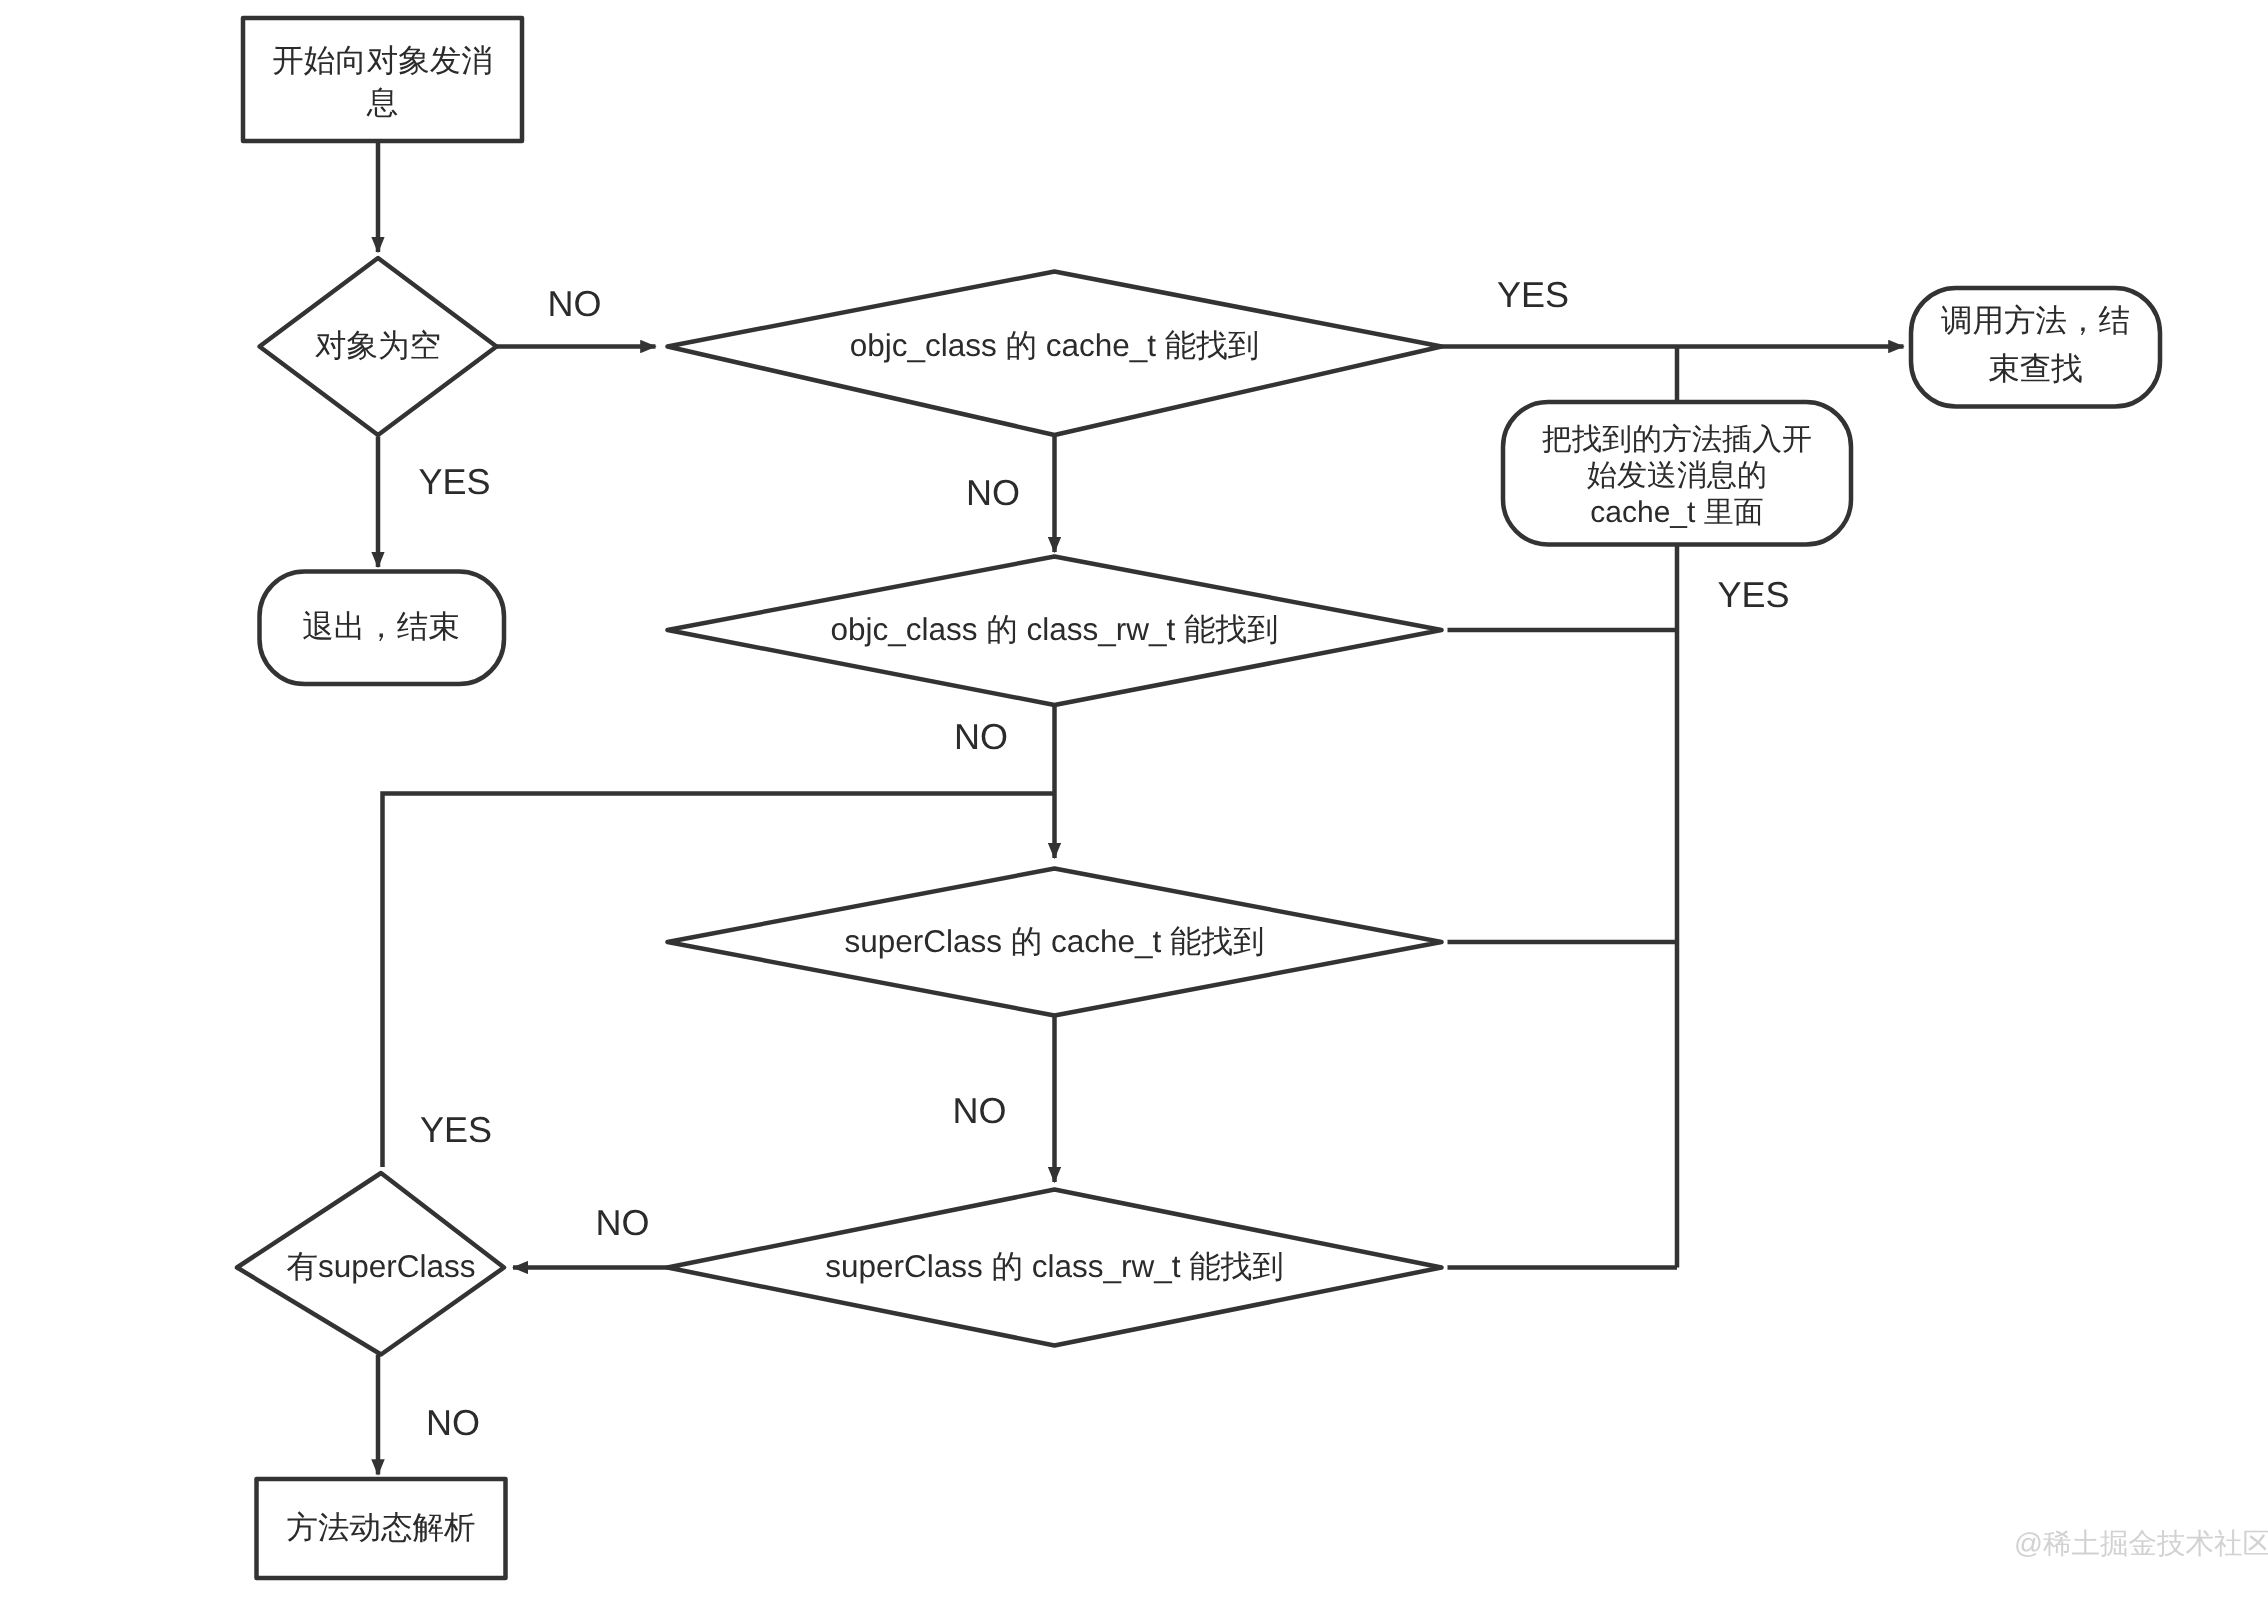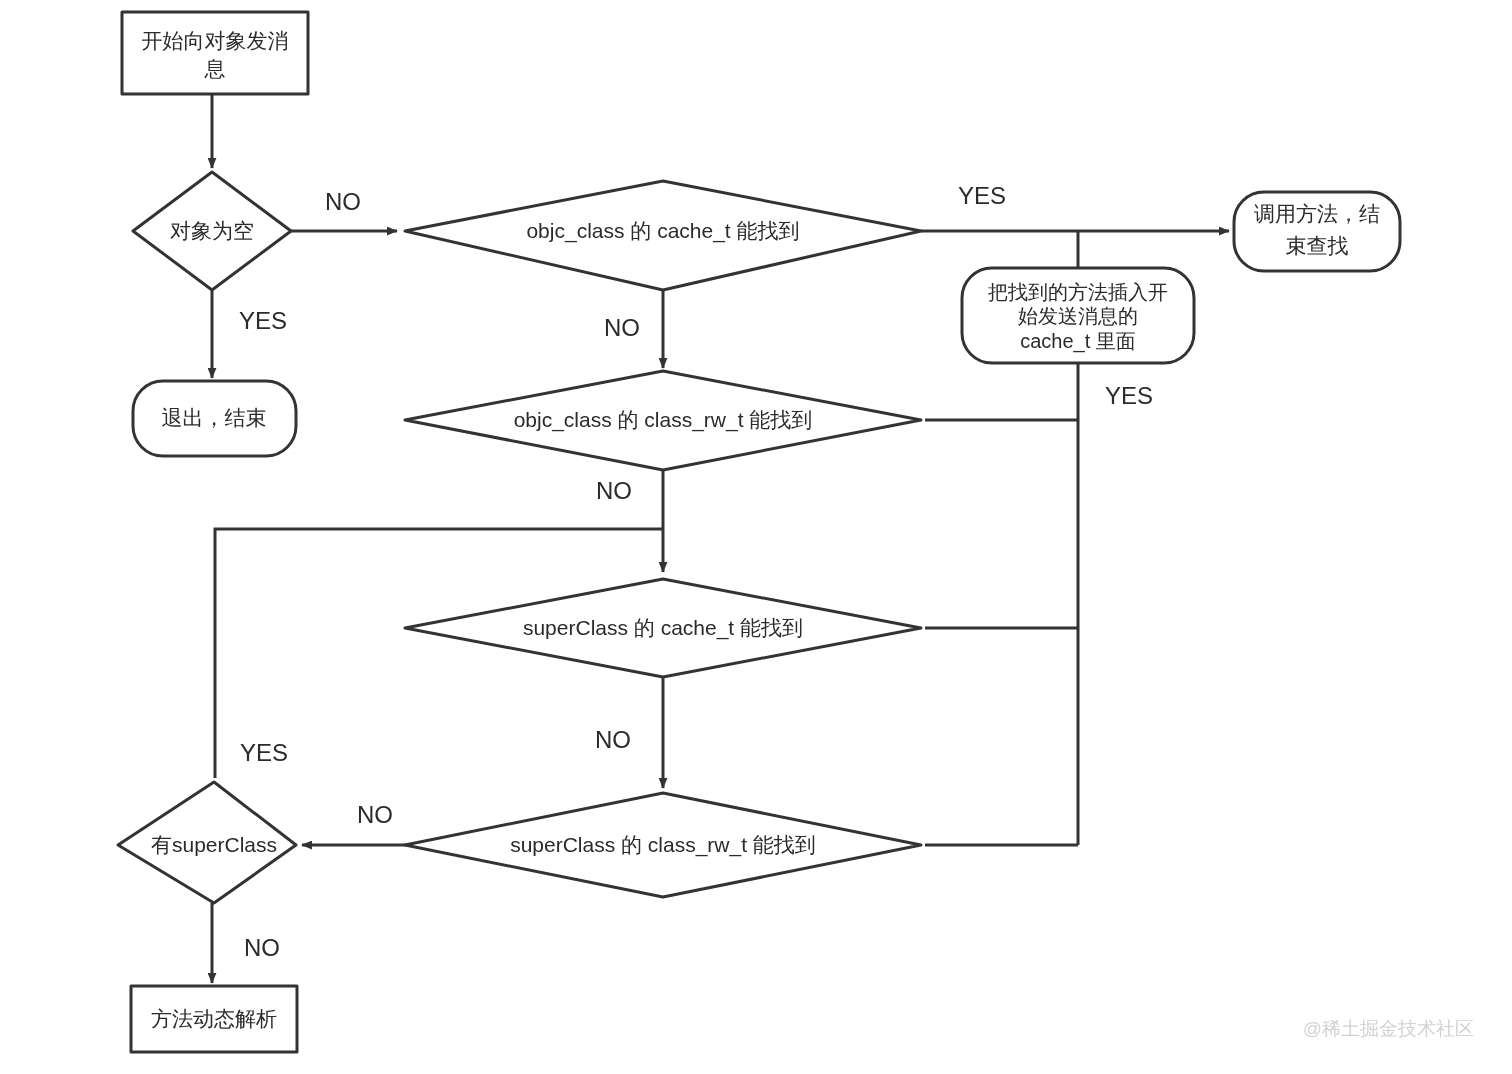--- a/index.html
+++ b/index.html
@@ -13,20 +13,21 @@
     height: 1074px;
     overflow: hidden;
     font-family: "Liberation Sans", "DejaVu Sans", sans-serif;
     position: relative;
   }
   #flow-root {
     position: absolute;
     inset: 0;
     width: 1220px;
     height: 1074px;
+    margin-left: 40px;
   }
   svg.flow {
     display: block;
     width: 1512px;
     height: 1074px;
     background: #ffffff;
   }
   .shape-stroke {
     fill: #ffffff;
     stroke: #333333;

